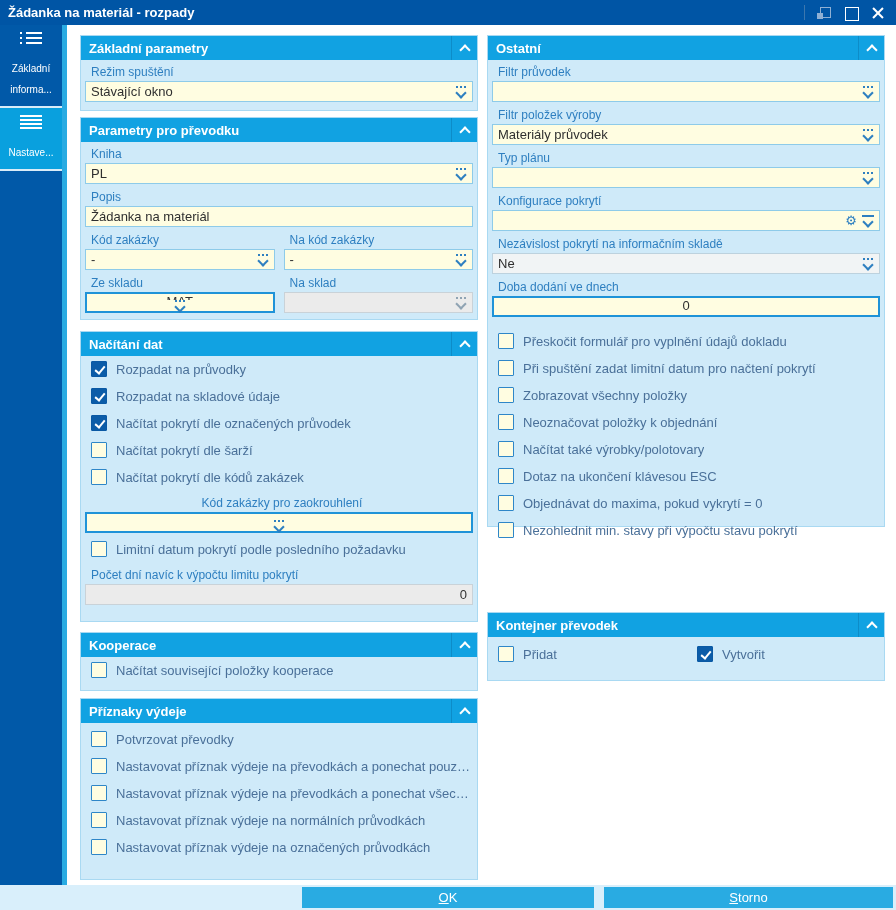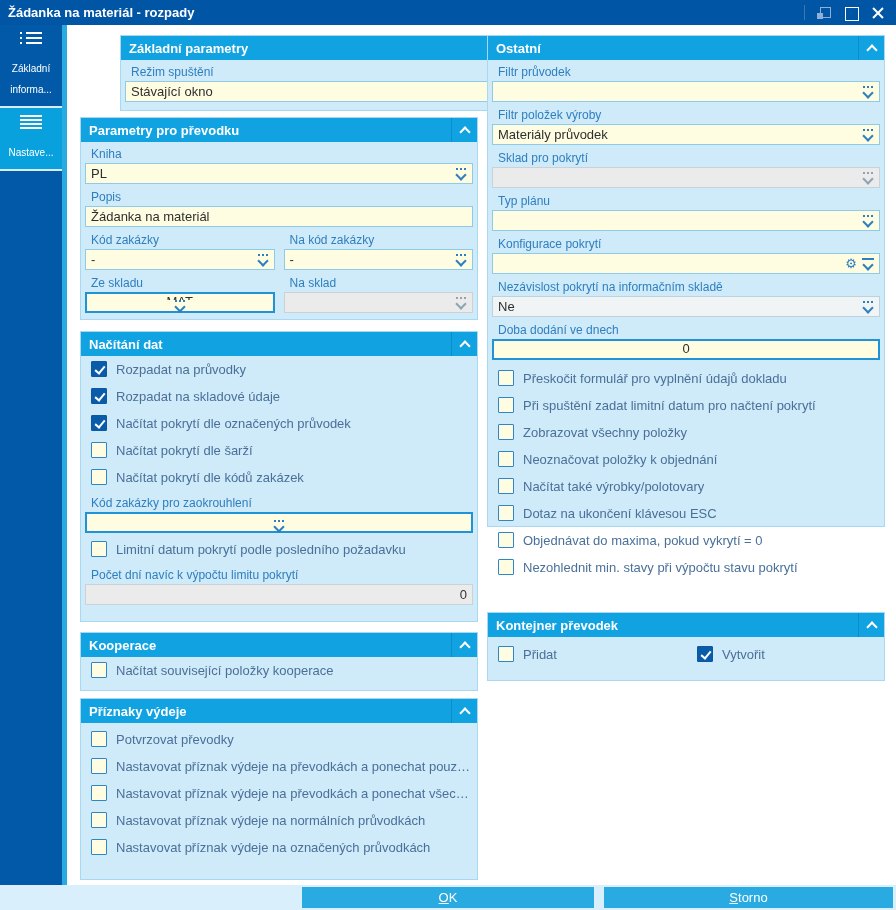--- a/index.html
+++ b/index.html
@@ -67,21 +67,21 @@
   .row2 { display:flex; gap:9px; }
   .row2 .grp { flex:1; }
   
   .crow { display:flex; align-items:center; gap:9px; margin:0 0 11px 6px; }
   .cb { width:16px; height:16px; flex:none; border:1px solid #2e86c8; background:#fffde1; border-radius:1px; position:relative; }
   .cb.checked { background:#0b5ca8; border-color:#0a59a4; }
   .cb.checked::after { content:""; position:absolute; left:5px; top:1.5px; width:4px; height:8px;
            border-right:2px solid #fff; border-bottom:2px solid #fff; transform:rotate(40deg); }
   .clabel { font-size:13px; color:#4a7099; white-space:nowrap; overflow:hidden; text-overflow:ellipsis; }
   
-  #p-zakladni  { left:13px;  top:10px;  width:398px; height:76px;margin-left:40px; }
+  #p-zakladni  { left:13px;  top:10px;  width:398px; height:76px; }
   #p-prevodka  { left:13px;  top:92px;  width:398px; height:203px; }
   #p-nacitani  { left:13px;  top:306px; width:398px; height:291px; }
   #p-kooperace { left:13px;  top:607px; width:398px; height:59px; }
   #p-priznaky  { left:13px;  top:673px; width:398px; height:182px; }
   #p-ostatni   { left:420px; top:10px;  width:398px; height:492px; }
   #p-kontejner { left:420px; top:587px; width:398px; height:69px; }
   #p-kooperace .pbody { }
   #p-priznaky .pbody { padding-top:8px; }
   #p-kontejner .pbody { padding-top:9px; }
   .kontejner-row { display:flex; margin-left:6px; }
@@ -231,21 +231,21 @@
           <span class="clabel">Načítat pokrytí dle označených průvodek</span>
         </div>
         <div class="crow">
           <span class="cb"></span>
           <span class="clabel">Načítat pokrytí dle šarží</span>
         </div>
         <div class="crow">
           <span class="cb"></span>
           <span class="clabel">Načítat pokrytí dle kódů zakázek</span>
         </div>
-        <div class="grp" style="margin-top:2px;">
+        <div class="grp" style="margin-top:2px;text-align:center;">
           <div class="lbl">Kód zakázky pro zaokrouhlení</div>
           <div class="field focus">
             <span class="val"></span>
             <span class="cicons">
                 <span class="combo-icon"></span>
               </span>
           </div>
         </div>
         <div class="crow" style="margin-top:8px;">
           <span class="cb"></span>
@@ -326,29 +326,20 @@
         <div class="grp">
           <div class="lbl">Filtr položek výroby</div>
           <div class="field">
             <span class="val">Materiály průvodek</span>
             <span class="cicons">
                 <span class="combo-icon"></span>
               </span>
           </div>
         </div>
         <div class="grp">
-          <div class="lbl">Sklad pro pokrytí</div>
-          <div class="field disabled">
-            <span class="val"></span>
-            <span class="cicons">
-                <span class="combo-icon"></span>
-              </span>
-          </div>
-        </div>
-        <div class="grp">
           <div class="lbl">Typ plánu</div>
           <div class="field">
             <span class="val"></span>
             <span class="cicons">
                 <span class="combo-icon"></span>
               </span>
           </div>
         </div>
         <div class="grp">
           <div class="lbl">Konfigurace pokrytí</div>
@@ -368,21 +359,21 @@
                 <span class="combo-icon"></span>
               </span>
           </div>
         </div>
         <div class="grp">
           <div class="lbl">Doba dodání ve dnech</div>
           <div class="field focus num">
             <span class="val">0</span>
           </div>
         </div>
-        <div class="crow" style="margin-top:10px;">
+        <div class="crow" style="margin-top:16px;">
           <span class="cb"></span>
           <span class="clabel">Přeskočit formulář pro vyplnění údajů dokladu</span>
         </div>
         <div class="crow">
           <span class="cb"></span>
           <span class="clabel">Při spuštění zadat limitní datum pro načtení pokrytí</span>
         </div>
         <div class="crow">
           <span class="cb"></span>
           <span class="clabel">Zobrazovat všechny položky</span>

